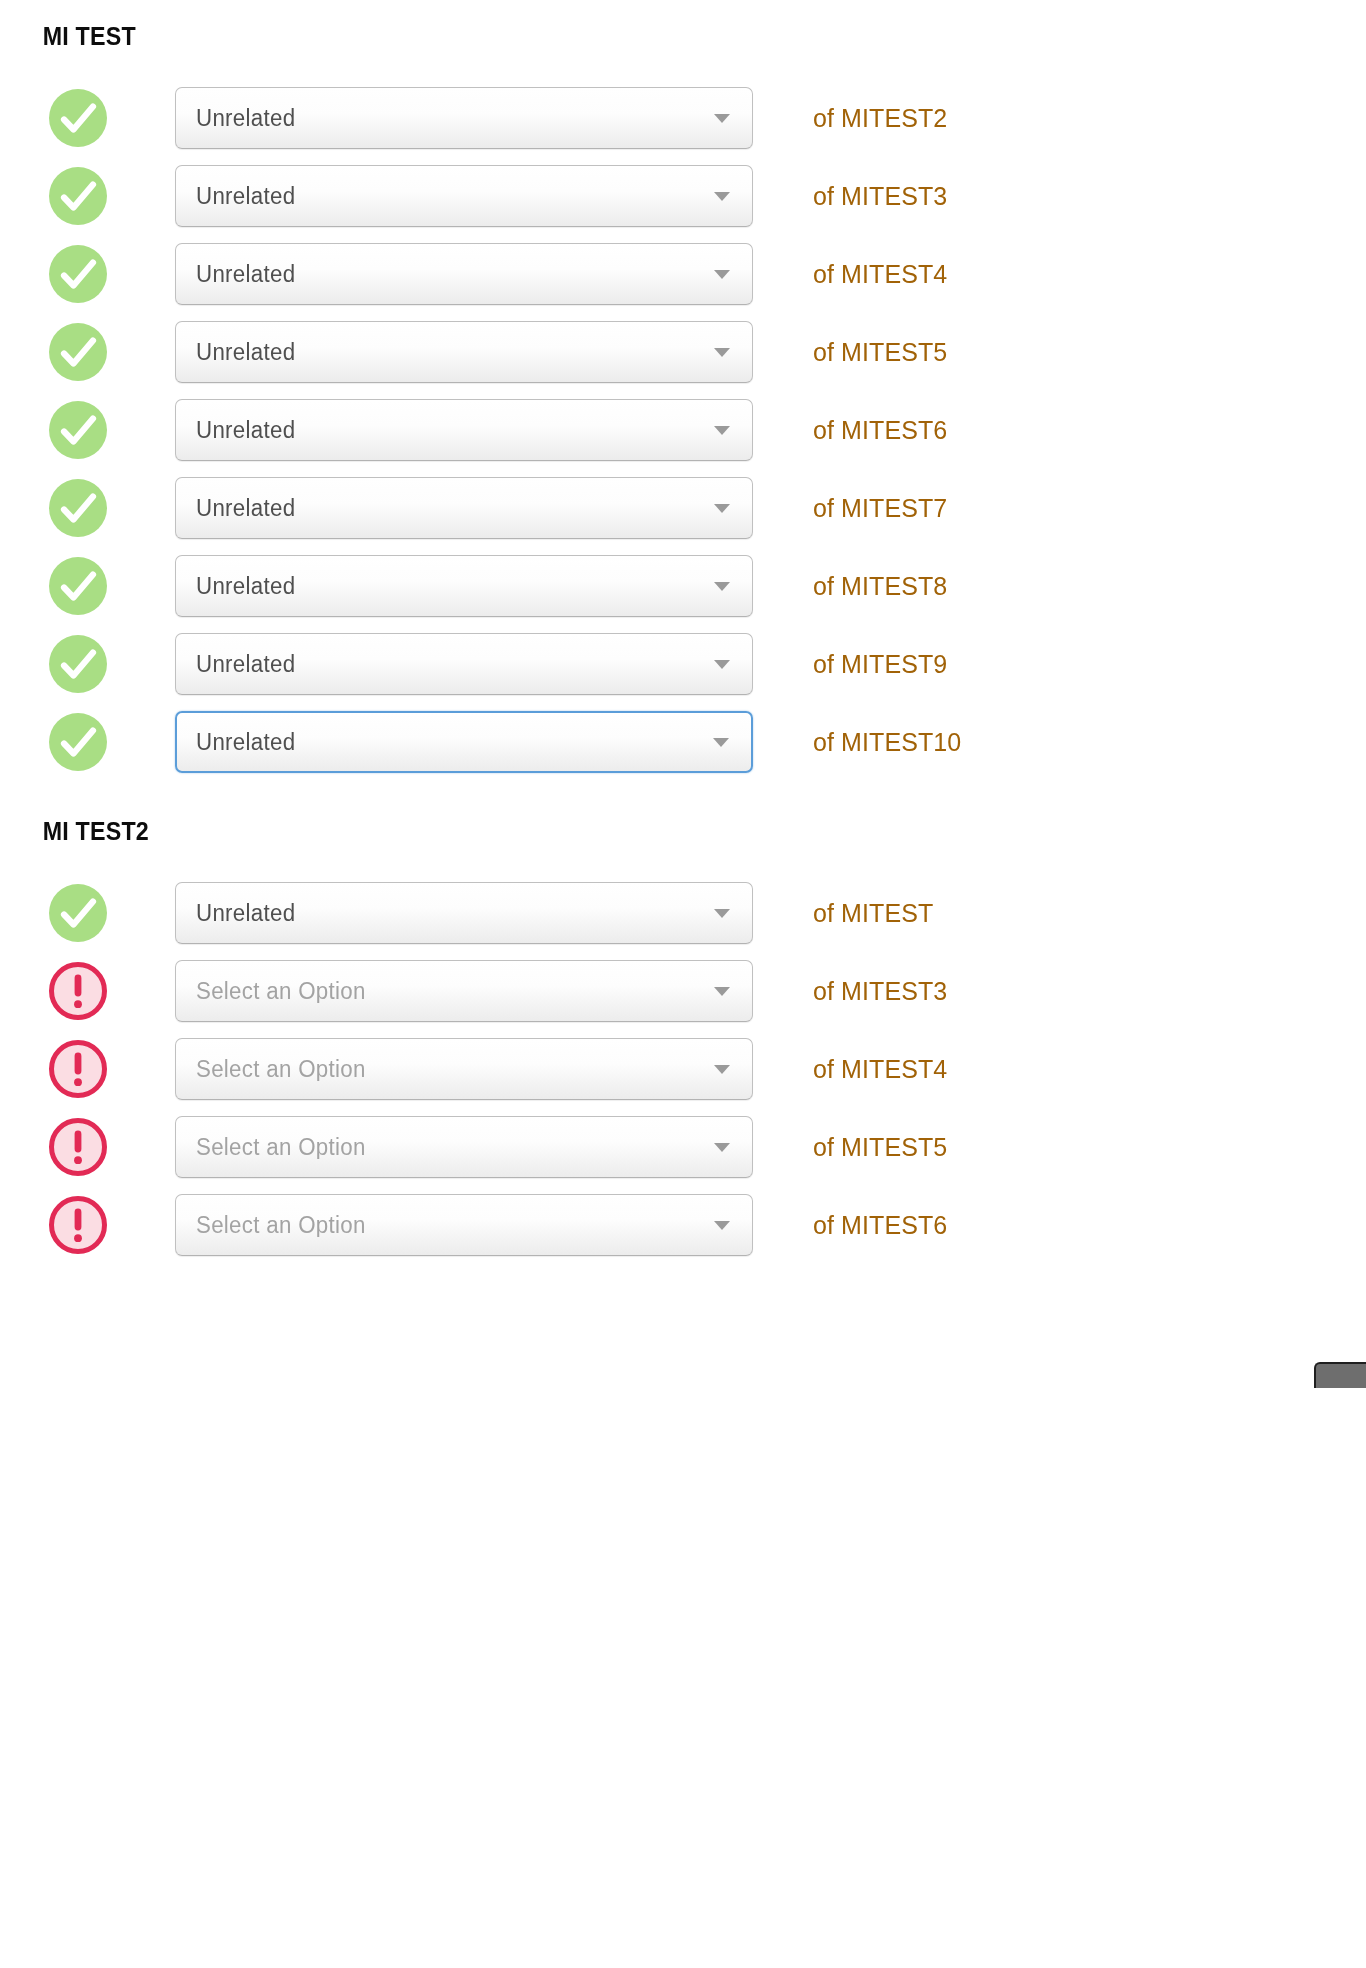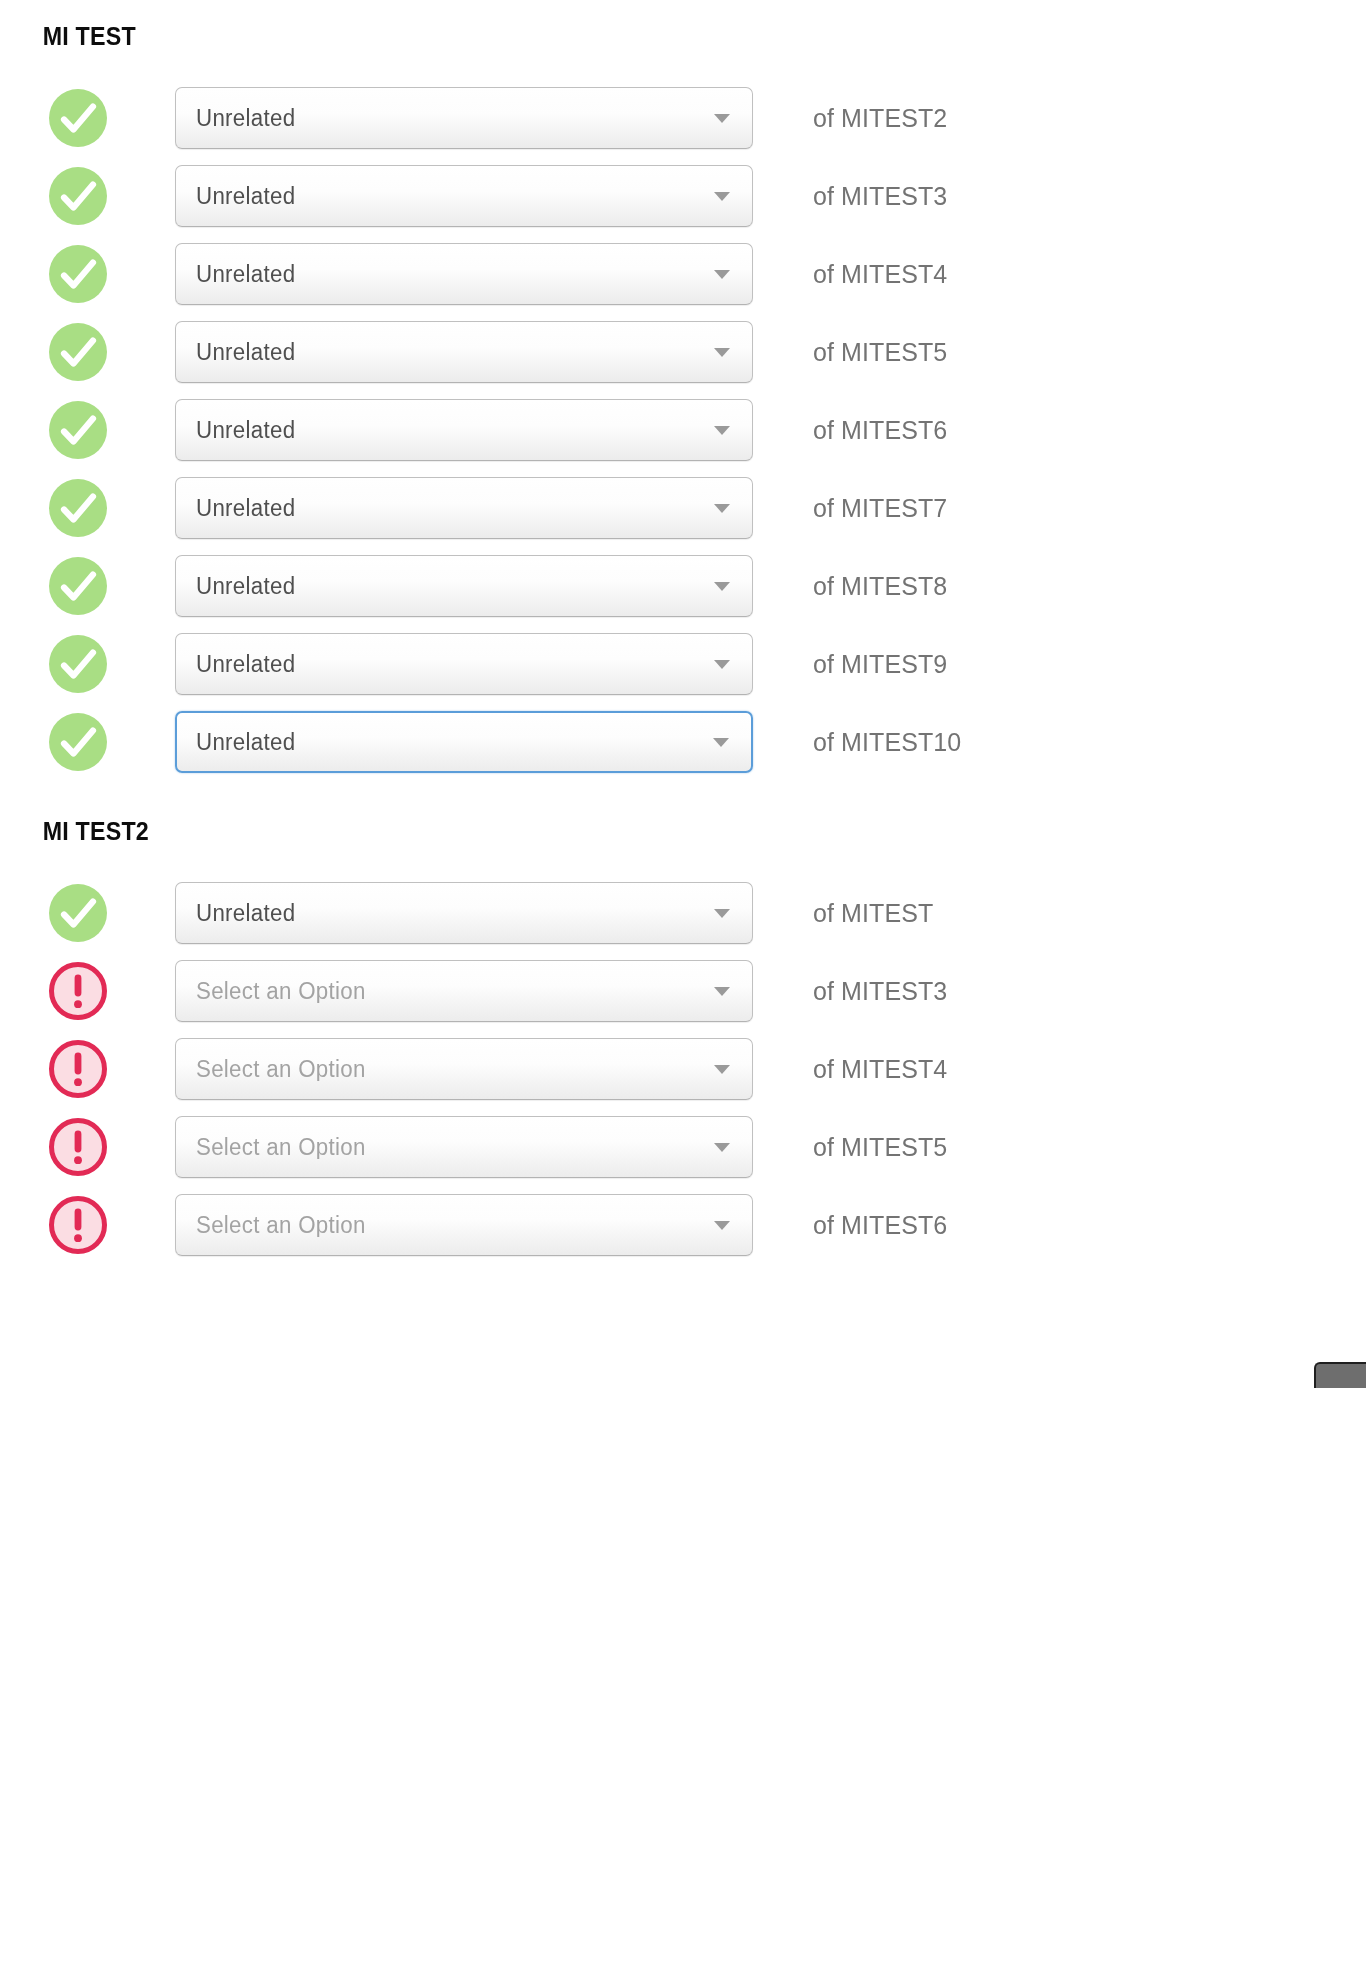--- a/index.html
+++ b/index.html
@@ -131,21 +131,21 @@
     border-left: 8px solid transparent;
     border-right: 8px solid transparent;
     border-top: 9px solid #9a9a9a;
     pointer-events: none;
   }
 
   
   .row-label {
     font-family: "Liberation Sans", sans-serif;
     font-size: 25px;
-    color: #737373;
+    color: #a16207;
     margin-left: 12px;
     white-space: nowrap;
     line-height: 1;
     letter-spacing: 0.1px;
   }
 
   
   .corner-handle {
     position: absolute;
     right: 0px;

